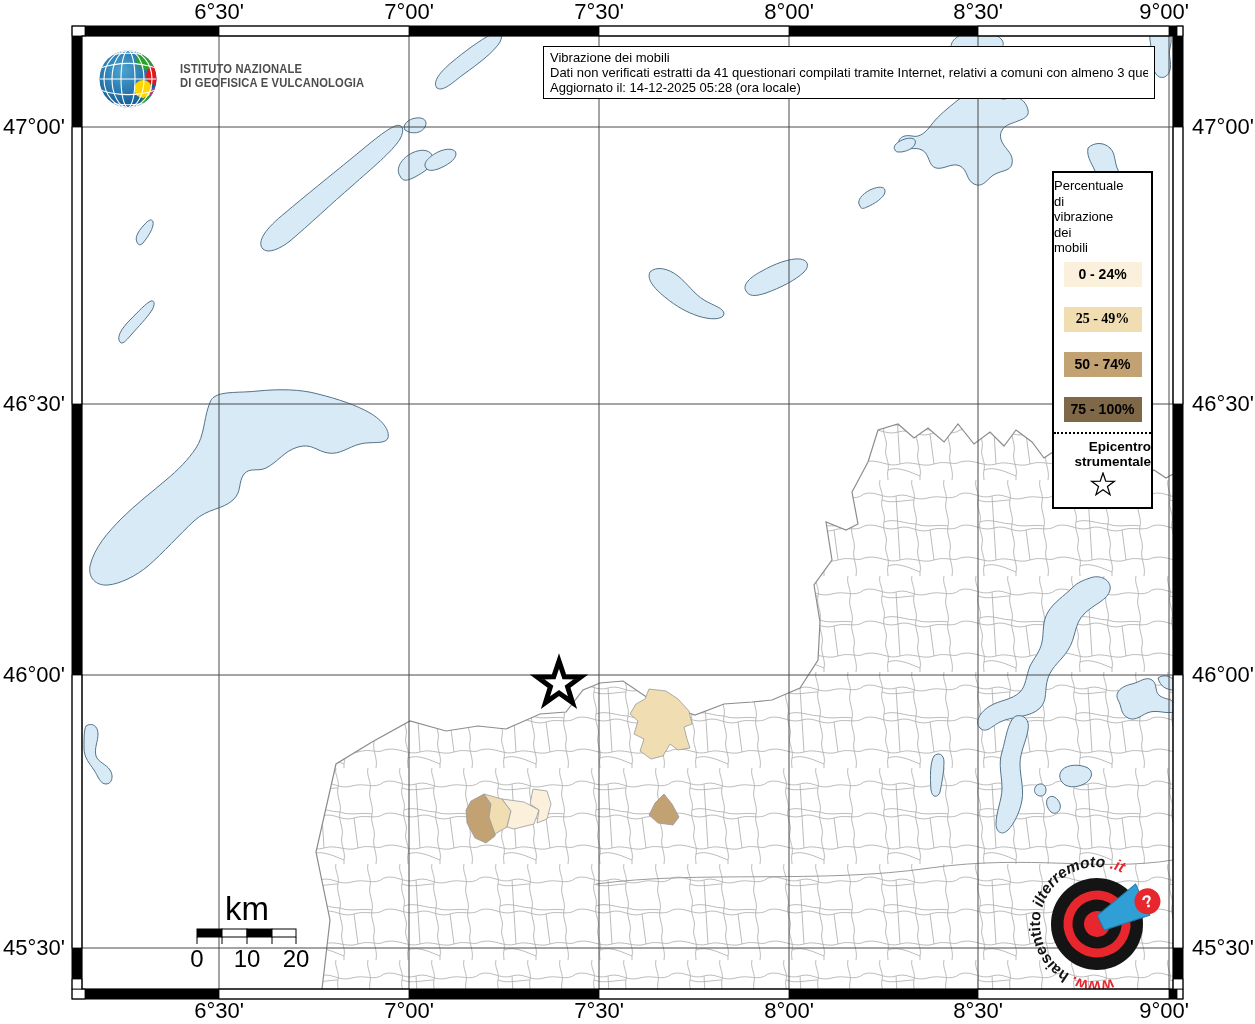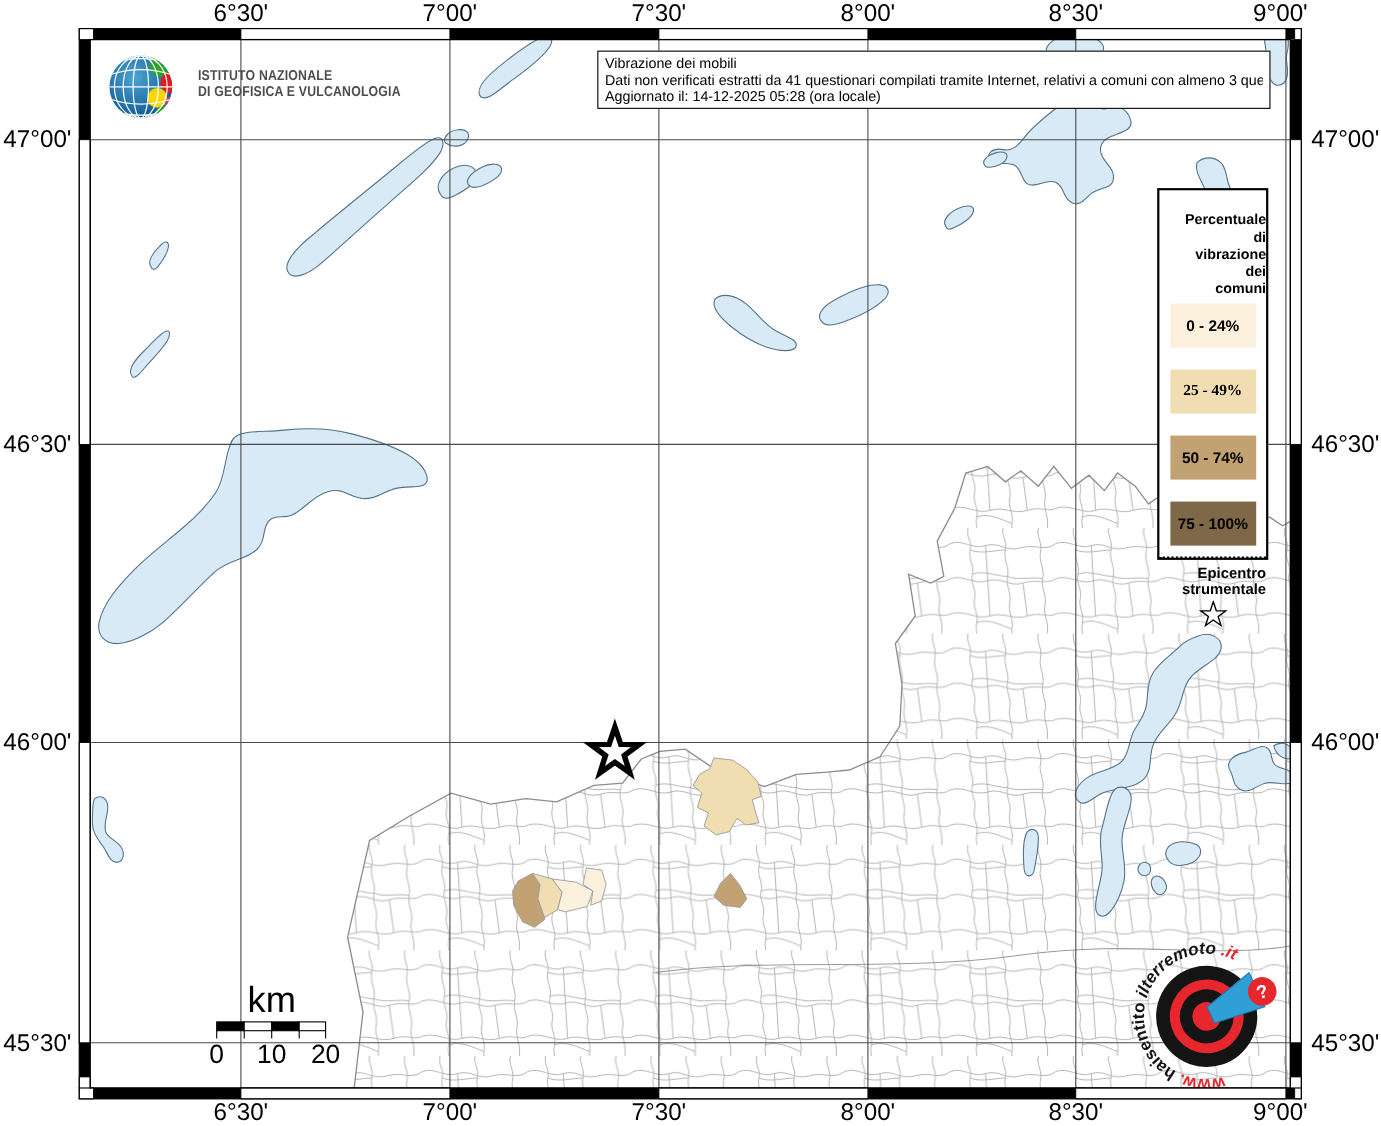--- a/index.html
+++ b/index.html
@@ -5,22 +5,22 @@
   html,body{margin:0;padding:0}
   body{width:1255px;height:1024px;position:relative;background:#fff;overflow:hidden;
        font-family:"Liberation Sans",sans-serif;color:#000}
   #mapsvg{position:absolute;left:0;top:0}
   .axis{position:absolute;font-size:22px;transform:translate(-50%,-50%);white-space:nowrap}
   .infobox{position:absolute;left:543px;top:46px;width:598px;background:#fff;
            border:1px solid #000;padding:3px 6px;font-size:13px;line-height:15px;z-index:6}
   .infobox div{white-space:nowrap;overflow:hidden}
   .legend{position:absolute;left:1052px;top:171px;width:97px;height:334px;background:#fff;
           border:2px solid #000;z-index:6}
-  .lg-title{font-weight:bold;font-size:13px;line-height:15.5px;text-align:right;padding-top:19px}
-  .sw{width:78px;height:40px;margin:20px auto 0;display:flex;align-items:center;justify-content:center;
+  .lg-title{font-weight:normal;font-size:13px;line-height:15.5px;text-align:left;padding-top:5px}
+  .sw{width:78px;height:25px;margin:20px auto 0;display:flex;align-items:center;justify-content:center;
       font-weight:bold;font-size:14px;white-space:nowrap}
   .sw.first{margin-top:6px}
   .divider{border-top:2px dotted #000;margin-top:10px;height:0}
   .epi{font-weight:bold;font-size:13.5px;line-height:15.5px;text-align:right;margin-top:5px}
   .legstar{display:block;margin:2px auto 0}
   .ingv-text{position:absolute;color:#4d4d4d;font-weight:bold;font-size:13px;line-height:13.5px;
              transform:scaleX(.86);transform-origin:left top;white-space:nowrap;letter-spacing:.2px;z-index:6}
   .scale-num{position:absolute;font-size:24px;transform:translate(-50%,0)}
   .km{position:absolute;font-size:33px;transform:translate(-50%,0)}
 </style>
@@ -230,21 +230,21 @@
   <div>Dati non verificati estratti da 41 questionari compilati tramite Internet, relativi a comuni con almeno 3 questionari.</div>
   <div>Aggiornato il: 14-12-2025 05:28 (ora locale)</div>
 </div>
 
 <div class="legend">
   <div class="lg-title">
     <div>Percentuale</div>
     <div>di</div>
     <div>vibrazione</div>
     <div>dei</div>
-    <div>comuni</div>
+    <div>mobili</div>
   </div>
   <div class="sw first" style="background: rgb(251, 240, 219);">0 - 24%</div>
   <div class="sw" style="background: rgb(240, 221, 177); font-family: Liberation Serif, serif;">25 - 49%</div>
   <div class="sw" style="background: rgb(194, 161, 115);">50 - 74%</div>
   <div class="sw" style="background: rgb(126, 104, 72);">75 - 100%</div>
   <div class="divider"></div>
   <div class="epi">
     <div>Epicentro</div>
     <div>strumentale</div>
   </div>

